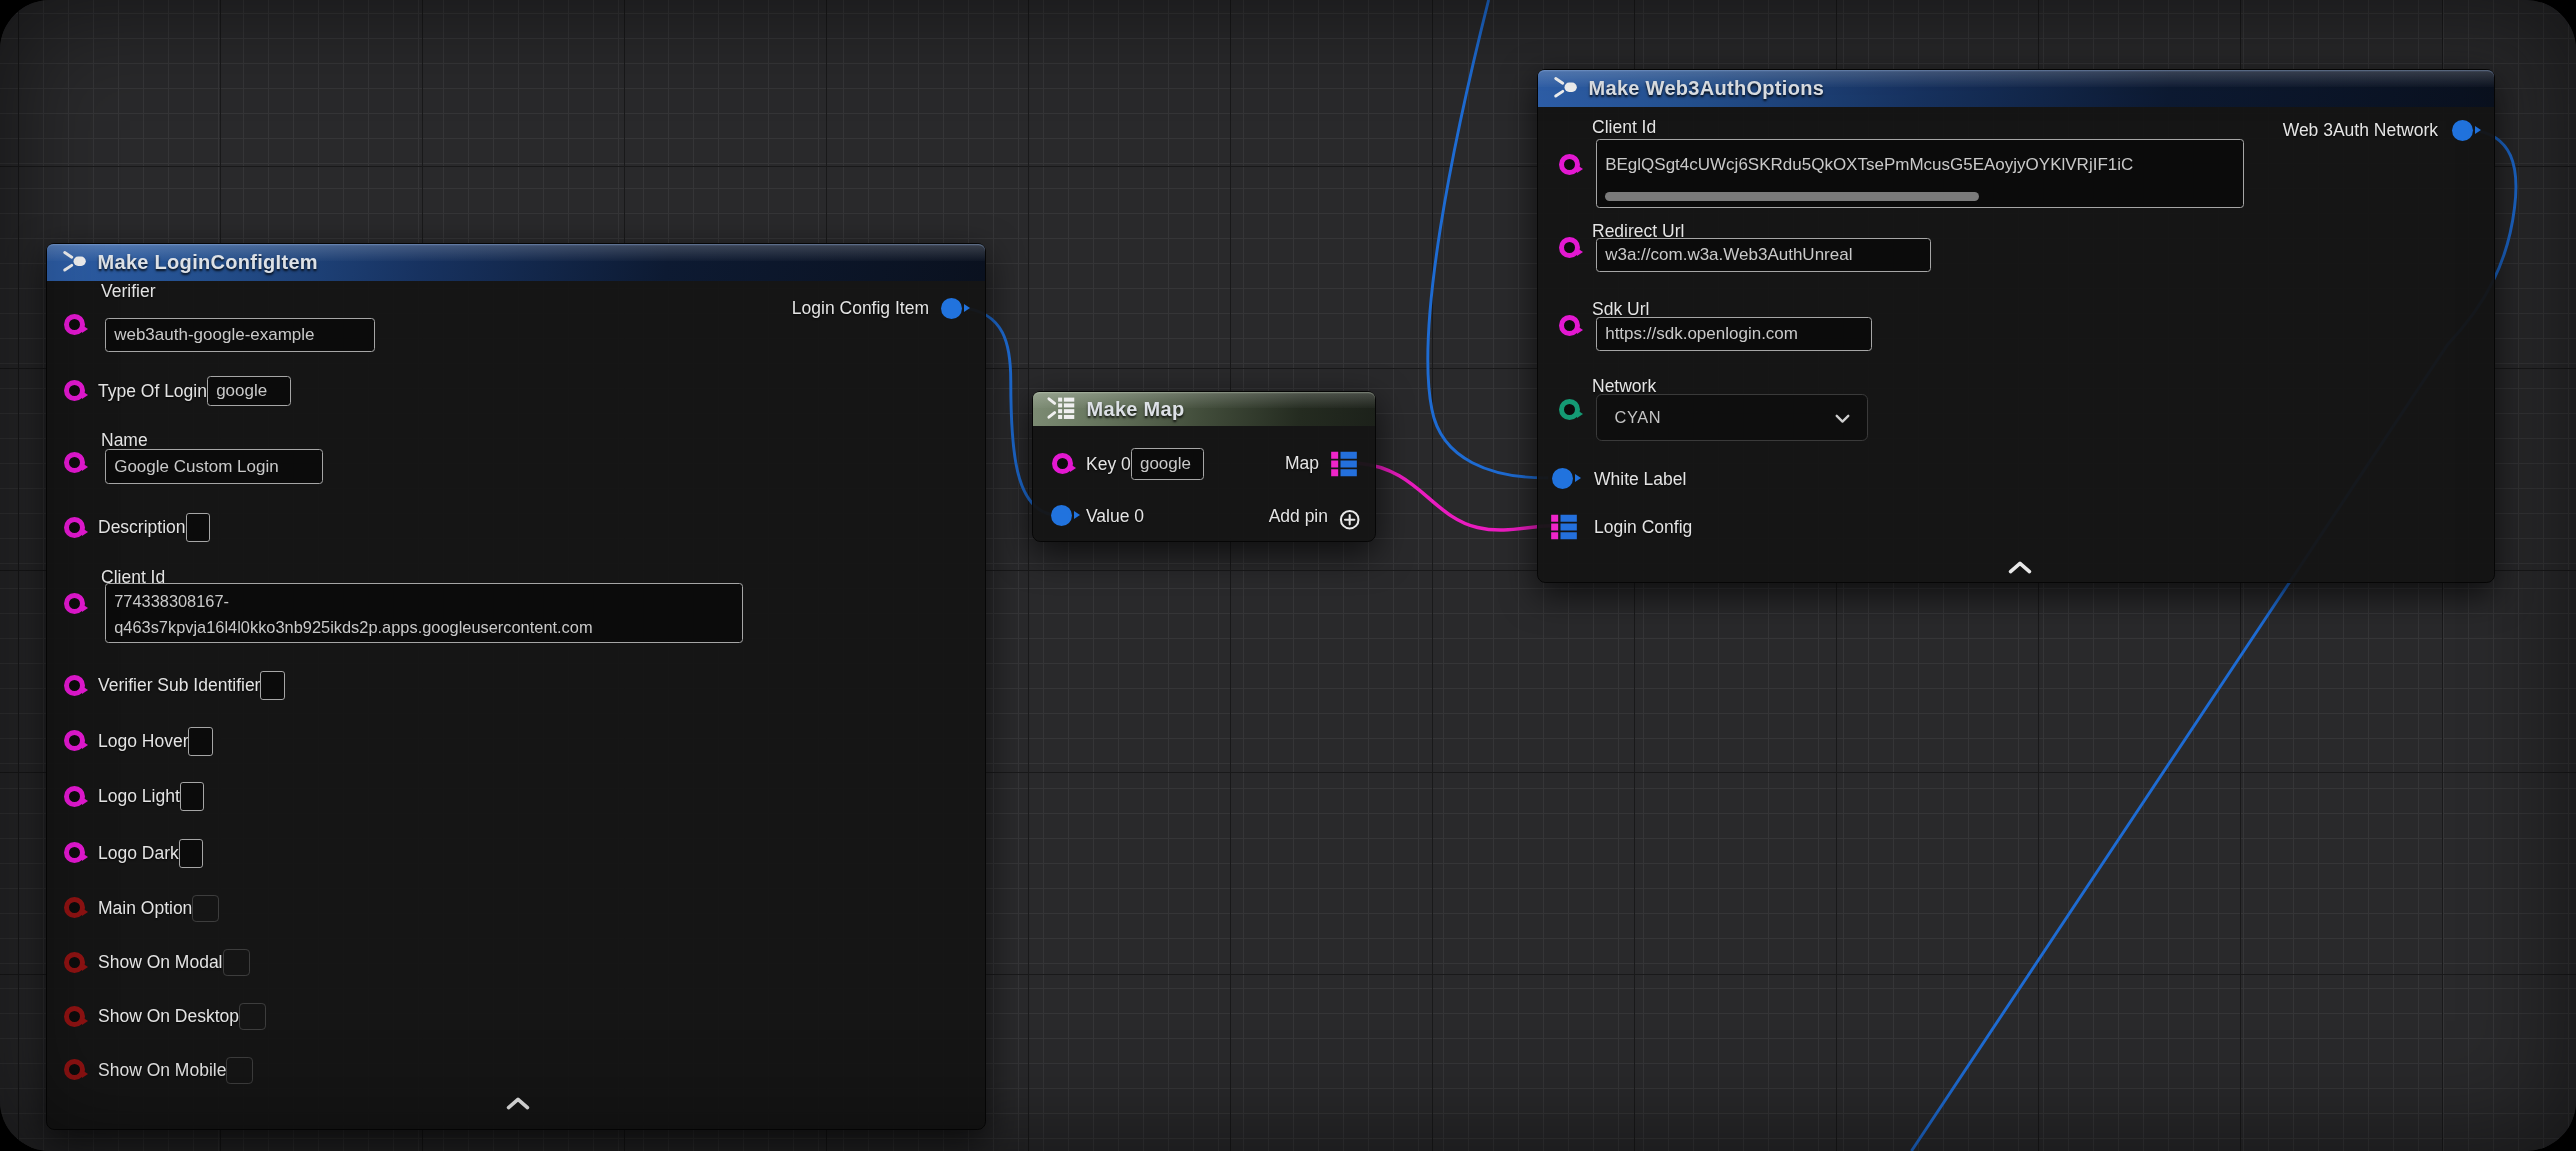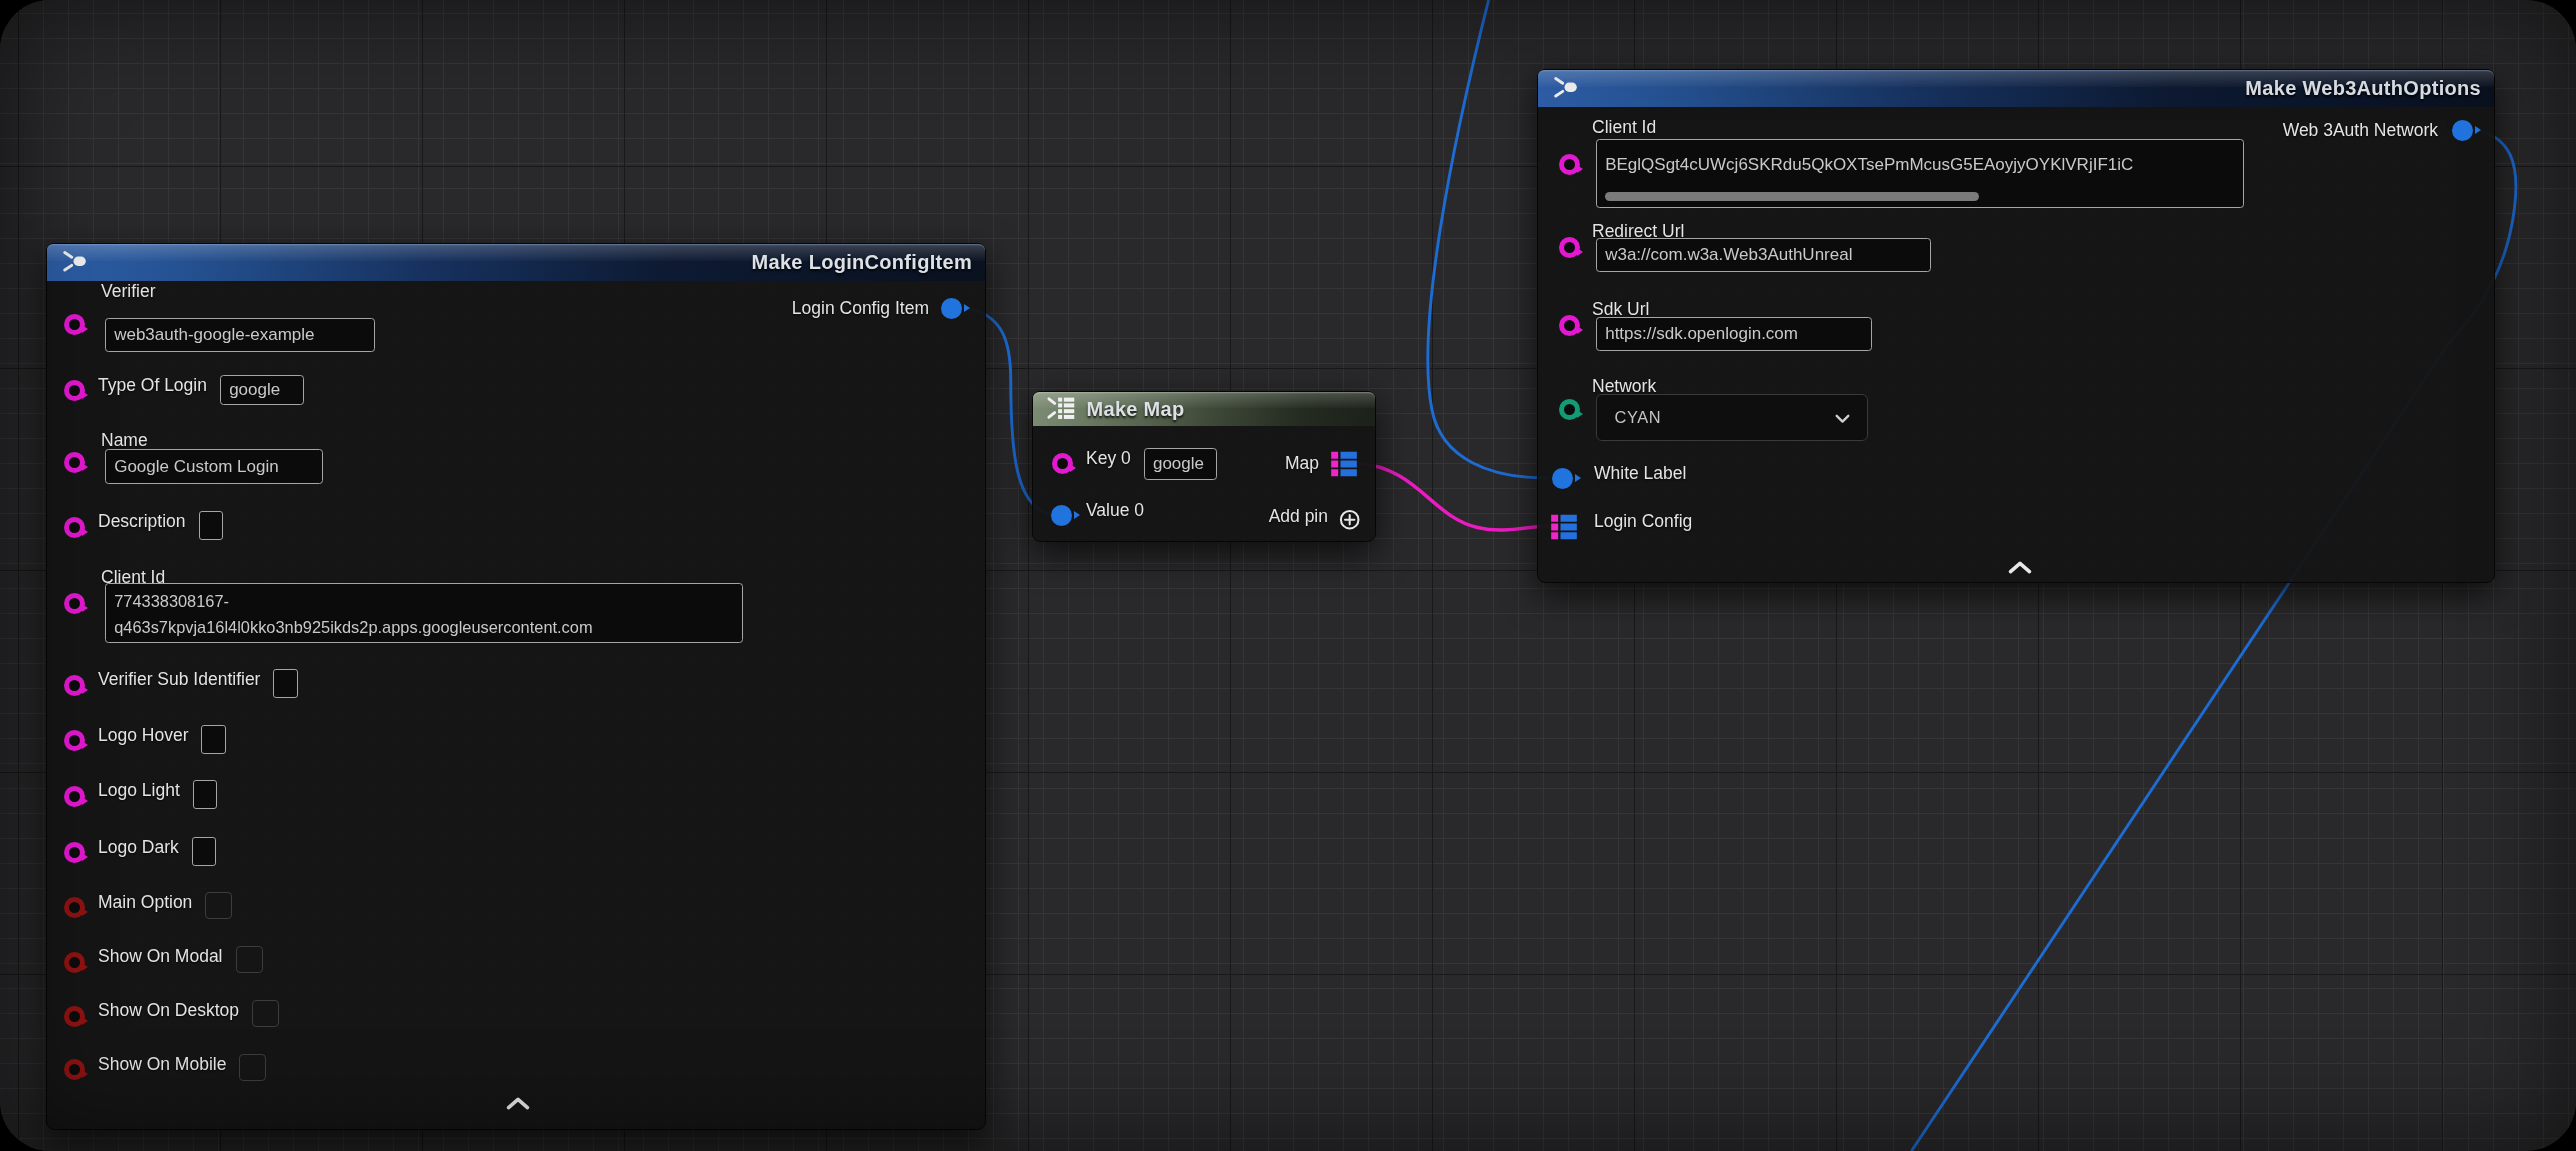--- a/index.html
+++ b/index.html
@@ -19,36 +19,36 @@
   svg.wires path{fill:none;}
 
   .node{position:absolute;z-index:2;background:rgba(21,21,21,0.96);
     border:1.2px solid #060606;border-radius:8.2px;box-sizing:border-box;
     box-shadow:0 11.7px 35px rgba(0,0,0,0.65);}
   .header{height:37px;display:flex;align-items:center;gap:10.5px;padding:0 13px;
     border-radius:6.4px 6.4px 0 0;position:relative;overflow:hidden;}
   .header::before{content:"";position:absolute;inset:0;height:46%;
     background:linear-gradient(rgba(255,255,255,0.20),rgba(255,255,255,0.02));pointer-events:none;}
   .h-blue{background:linear-gradient(100deg,#2e5fa9 0%,#24508f 16%,#173260 40%,#0d1a32 66%,#0a111f 100%);
-    box-shadow:inset 0 1.2px 0 rgba(130,170,230,0.35);justify-content:space-between;}
+    box-shadow:inset 0 1.2px 0 rgba(130,170,230,0.35);}
   .h-green{background:linear-gradient(100deg,#7d8c74 0%,#697860 18%,#414c3a 50%,#242b20 78%,#1c211a 100%);
     box-shadow:inset 0 1.2px 0 rgba(200,215,190,0.30);}
   .title{font-size:20px;font-weight:700;color:#dde1e6;letter-spacing:0.3px;white-space:nowrap;
     text-shadow:0 1.8px 2.3px rgba(0,0,0,.85);position:relative;z-index:1;}
   .hicon{position:relative;z-index:1;flex:0 0 auto;}
 
   .pin{position:absolute;width:21px;height:21px;border-radius:50%;box-sizing:border-box;z-index:3;}
   .pin::after{content:"";position:absolute;right:-8.2px;top:5.8px;width:0;height:0;
     border-top:4.7px solid transparent;border-bottom:4.7px solid transparent;border-left:6.4px solid currentColor;}
   .hollow{border:5.3px solid currentColor;background:#0c0c0c;}
   .filled{background:currentColor;}
   .c-str{color:#e318d1;} .c-bool{color:#8e1212;} .c-enum{color:#149a74;} .c-obj{color:#2173de;}
 
   .lbl{font-size:17.5px;color:#e4e4e4;white-space:nowrap;text-shadow:0 1.2px 1.8px rgba(0,0,0,.75);}
-  .inline-row{position:absolute;left:51px;height:32px;display:flex;align-items:flex-start;gap:13px;}
+  .inline-row{position:absolute;left:51px;height:32px;display:flex;align-items:center;}
   .fld-lbl{position:absolute;left:54px;}
   .txtbox{position:absolute;background:#0b0b0b;border:1.2px solid #a6a6a6;border-radius:3.5px;
     color:#c9c9c9;font-size:17px;display:flex;align-items:center;padding:0 8.2px;
     box-sizing:border-box;overflow:hidden;white-space:nowrap;}
   .strbox-sm{width:24.6px;height:29px;background:#0b0b0b;border:1.2px solid #a6a6a6;border-radius:2.9px;
     box-sizing:border-box;flex:0 0 auto;}
   .chk{width:27px;height:27px;background:#151515;border:1.2px solid #3d3d3d;border-radius:4.1px;
     box-sizing:border-box;flex:0 0 auto;}
   .multiline{display:block;padding:3.5px 8.2px;line-height:26px;font-size:16.4px;}
   .out-lbl{position:absolute;text-align:right;}

